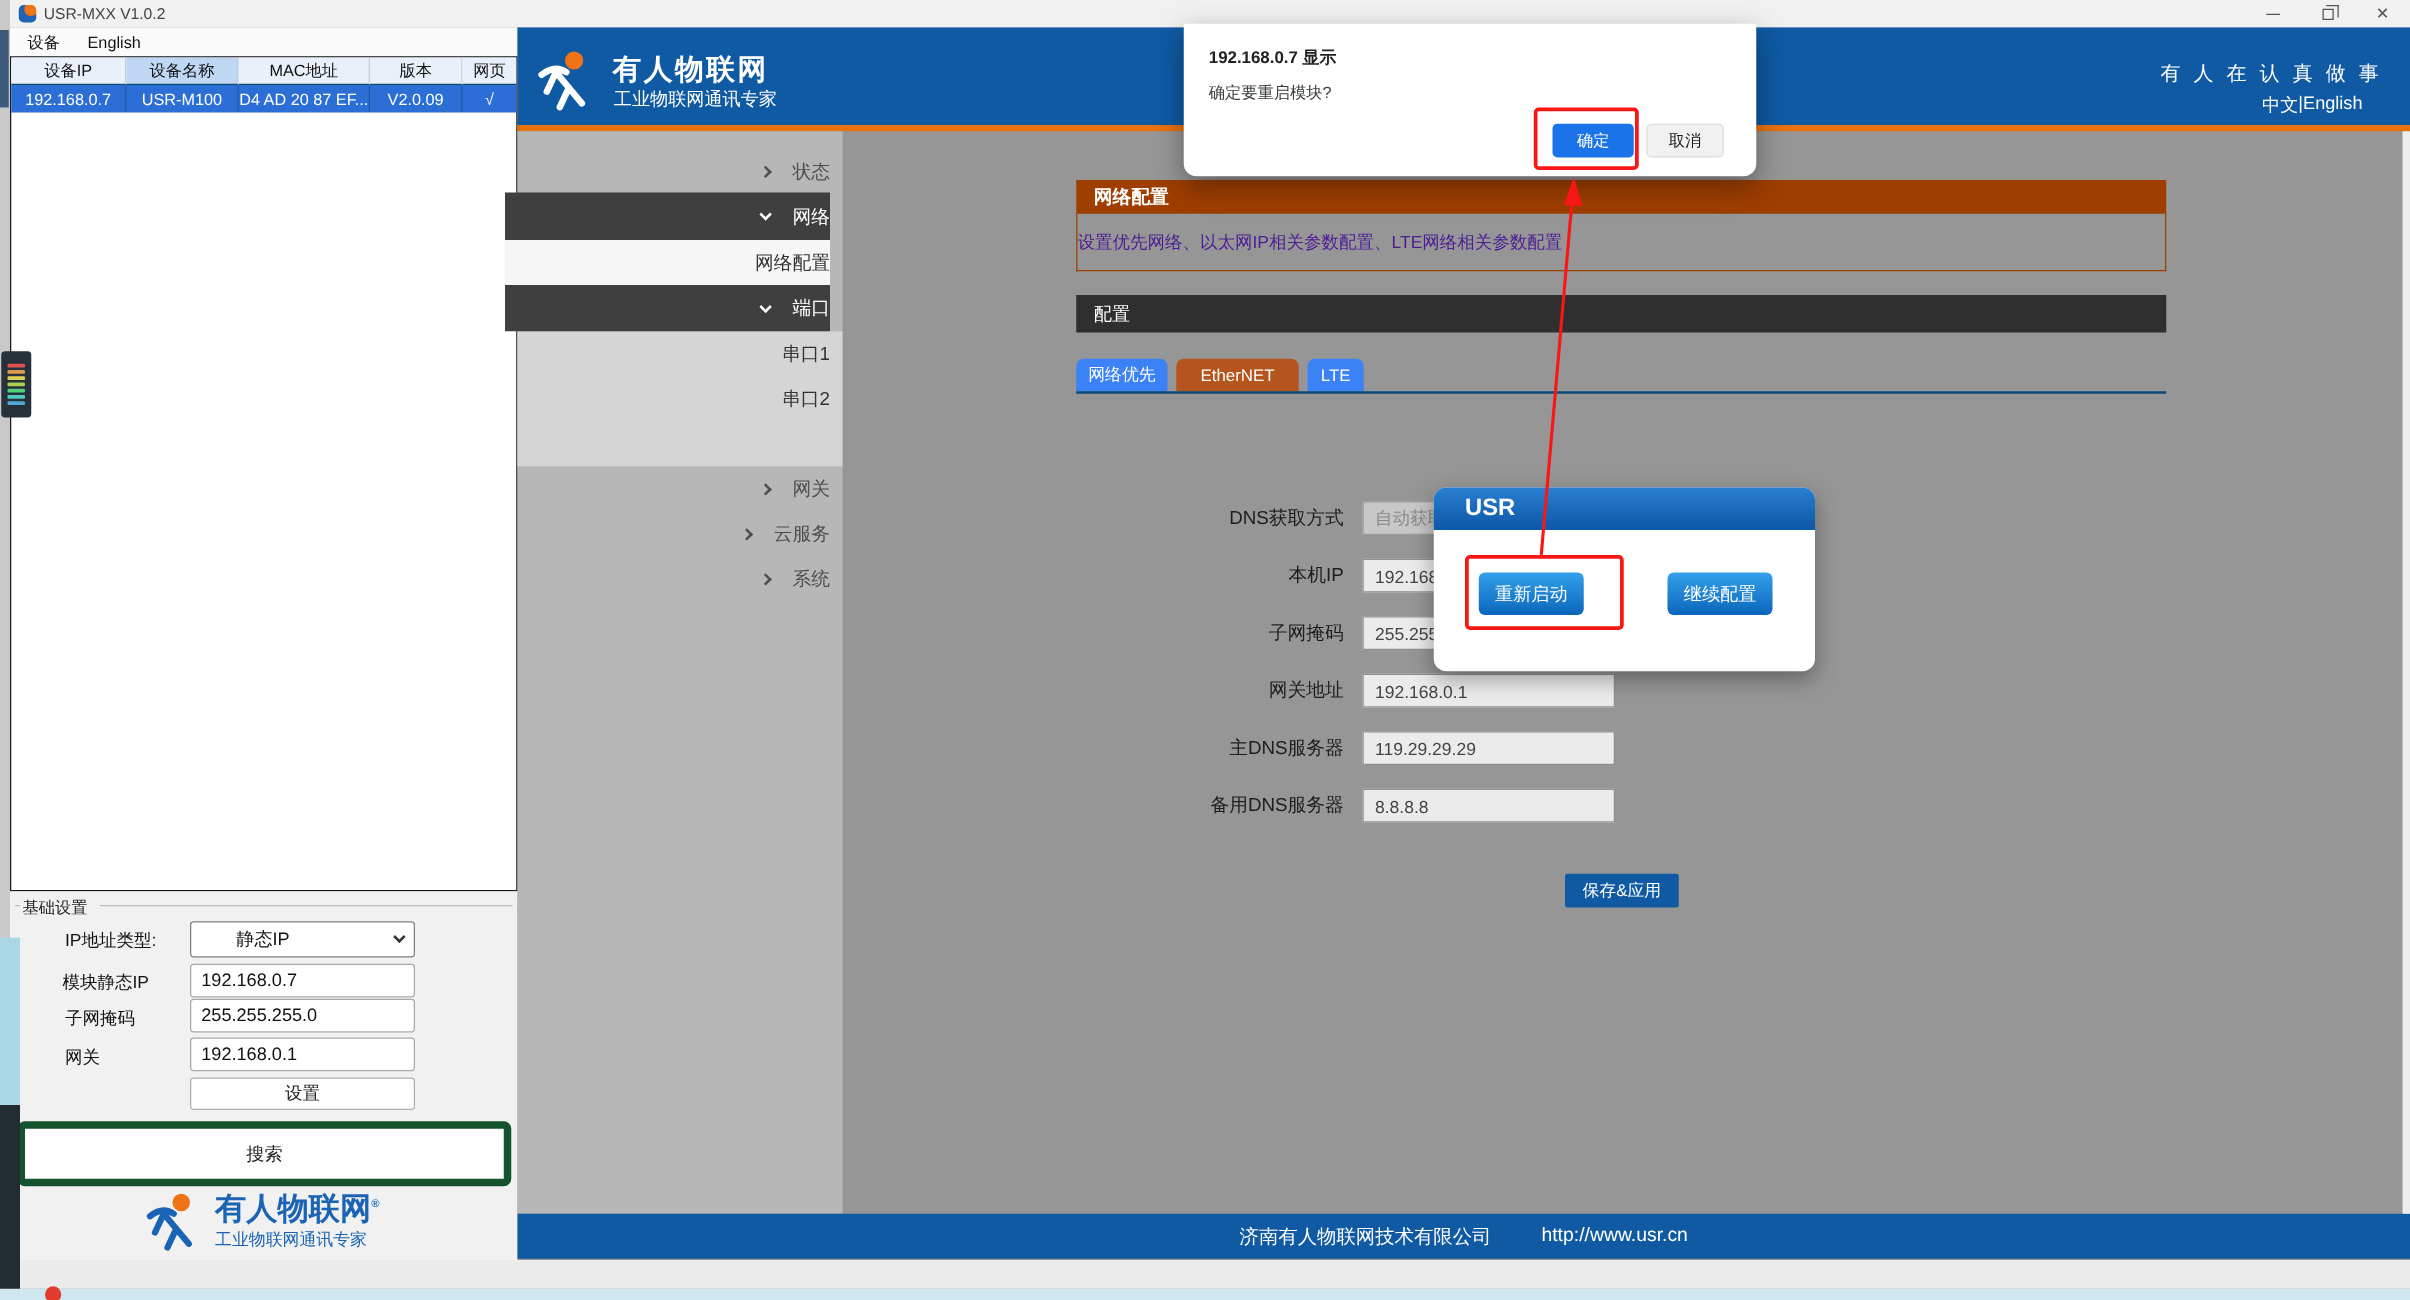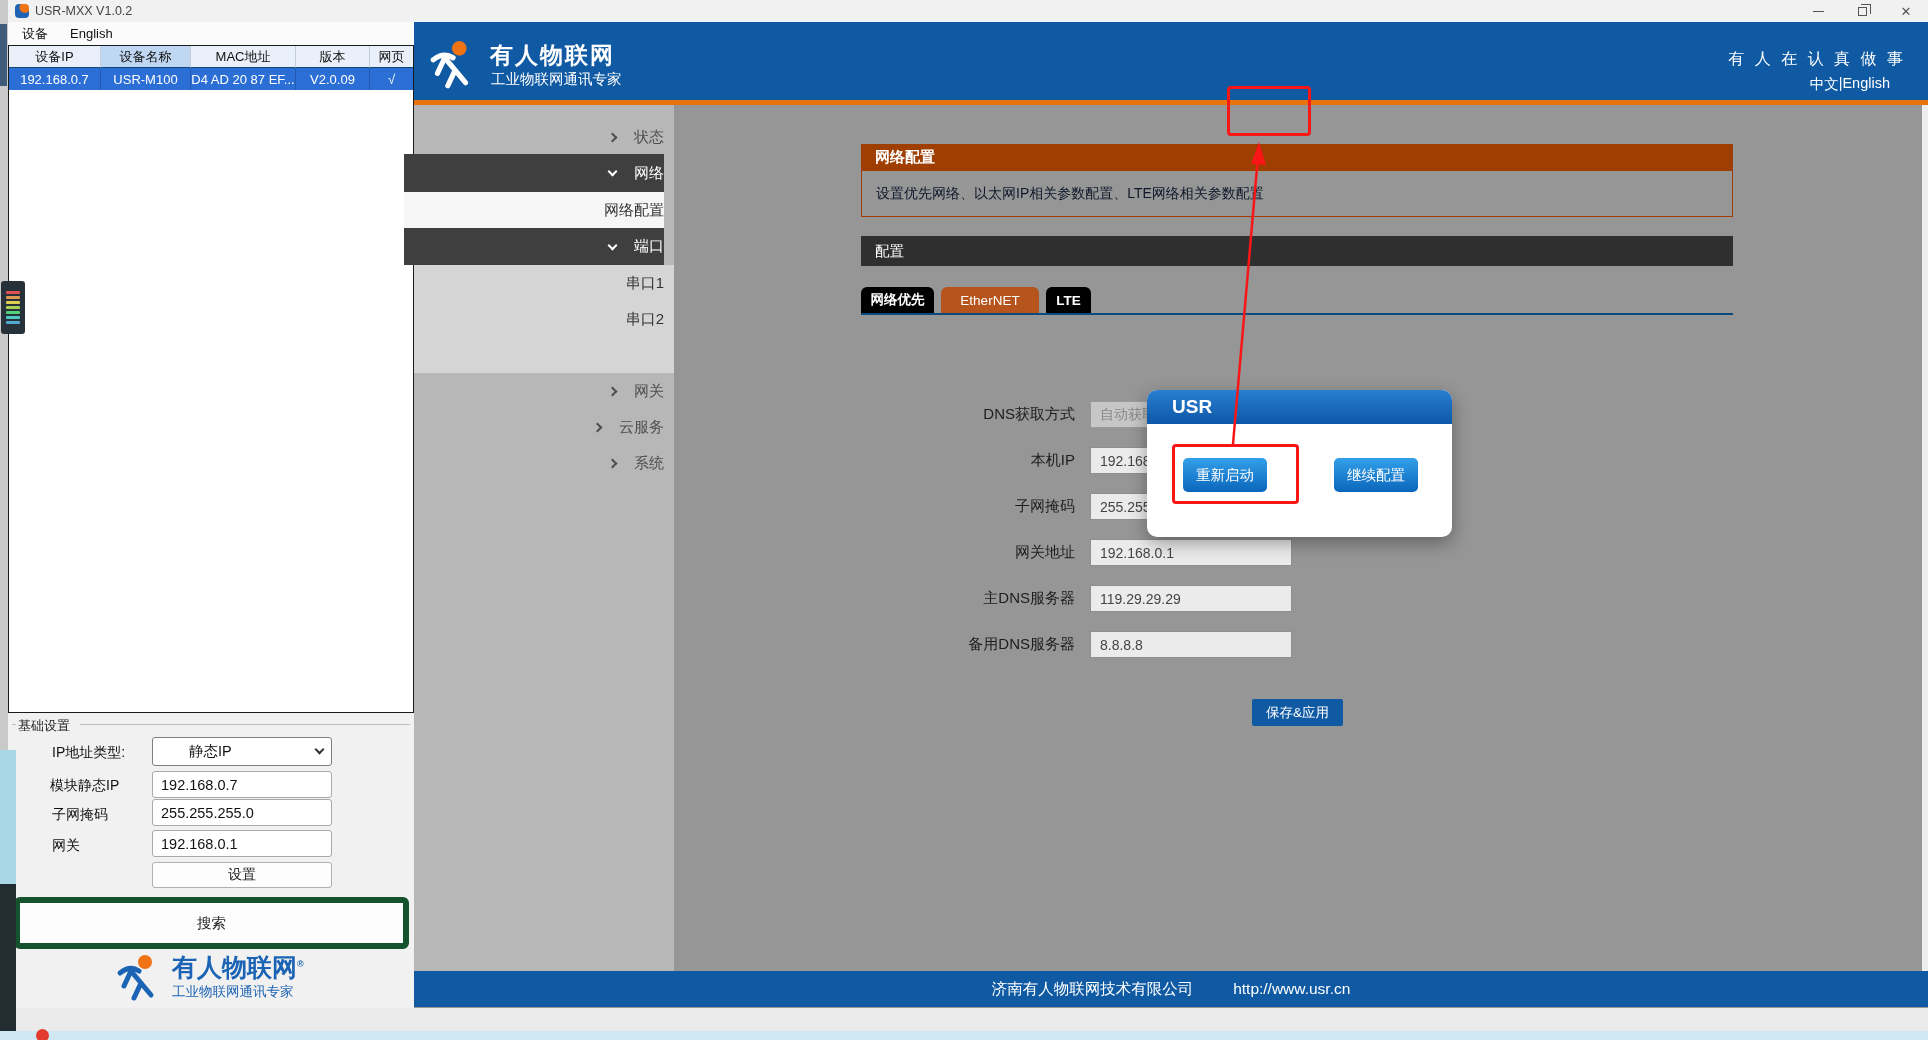--- a/index.html
+++ b/index.html
@@ -78,26 +78,26 @@
   .snav.sub{color:#333;padding-left:86px;}
   .chev{display:inline-block;width:7px;height:7px;border-right:2px solid currentColor;border-bottom:2px solid currentColor;
         margin-left:64px;margin-right:18px;}
   .chev.right{transform:rotate(-45deg);}
   .chev.down{transform:rotate(45deg);margin-top:-3px;}
 
   
   .sec-orange{position:absolute;left:861px;top:144px;width:872px;height:27px;background:#9e3e00;z-index:2;
               display:flex;align-items:center;padding-left:14px;font-size:15px;font-weight:bold;color:#fff;}
   .sec-desc{position:absolute;left:861px;top:171px;width:872px;height:46px;border:1px solid #9e3e00;border-top:none;z-index:2;
-            display:flex;align-items:center;padding-left:14px;font-size:14px;color:#0f172a;}
+            display:flex;align-items:center;font-size:14px;color:#4c1d95;}
   .sec-dark{position:absolute;left:861px;top:236px;width:872px;height:30px;background:#2f2f2f;z-index:2;
             display:flex;align-items:center;padding-left:14px;font-size:14.5px;color:#fff;}
   .tab{position:absolute;top:287px;height:26px;border-radius:6px 6px 0 0;z-index:2;
        display:flex;align-items:center;justify-content:center;font-size:13.5px;color:#fff;}
-  .tab.blue{background:#000000;font-weight:bold;}
+  .tab.blue{background:#3b82f6;}
   .tab.orange{background:#b5541c;}
   .tab-underline{position:absolute;left:861px;top:313px;width:872px;height:2px;background:#0a4a7c;z-index:2;}
 
   .wrow{position:absolute;left:835px;height:27px;display:flex;align-items:center;z-index:2;}
   .wlabel{width:240px;text-align:right;margin-right:15px;font-size:15px;color:#1d1d1d;}
   .wfield{width:202px;height:27px;background:#ebebeb;border:1px solid #8f8f8f;display:flex;align-items:center;
           padding:0 9px;font-size:14px;color:#444;}
   .wfield.select{background:#f2f2f2;justify-content:space-between;color:#222;}
   .wfield.disabled{background:#c7c7c7;color:#8a8a8a;border-color:#9a9a9a;}
   .sel-chev{display:inline-block;width:7px;height:7px;border-right:2px solid #333;border-bottom:2px solid #333;
@@ -314,20 +314,26 @@
     <span>http://www.usr.cn</span>
   </div>
   <div class="scroll-strip"></div>
 
   <div class="usr-popup">
     <div class="usr-popup-header">USR</div>
     <div class="pop-btn" style="left:36px;top:68px;">重新启动</div>
     <div class="pop-btn" style="left:187px;top:68px;">继续配置</div>
   </div>
 
+  <div class="dialog">
+    <div class="dlg-title">192.168.0.7 显示</div>
+    <div class="dlg-msg">确定要重启模块?</div>
+    <div class="dlg-btn dlg-ok">确定</div>
+    <div class="dlg-btn dlg-cancel">取消</div>
+  </div>
 
   <div class="ann-rect" style="left:1227px;top:86px;width:84px;height:50px;"></div>
   <div class="ann-rect" style="left:1172px;top:444px;width:127px;height:60px;"></div>
   <svg class="ann-arrow" viewBox="0 0 90 320">
     <line x1="33" y1="304" x2="58" y2="16" stroke="#f81616" stroke-width="2.5"></line>
     <polygon points="51,24 59,2 66,25" fill="#f81616"></polygon>
   </svg>
 
 </div>
 

